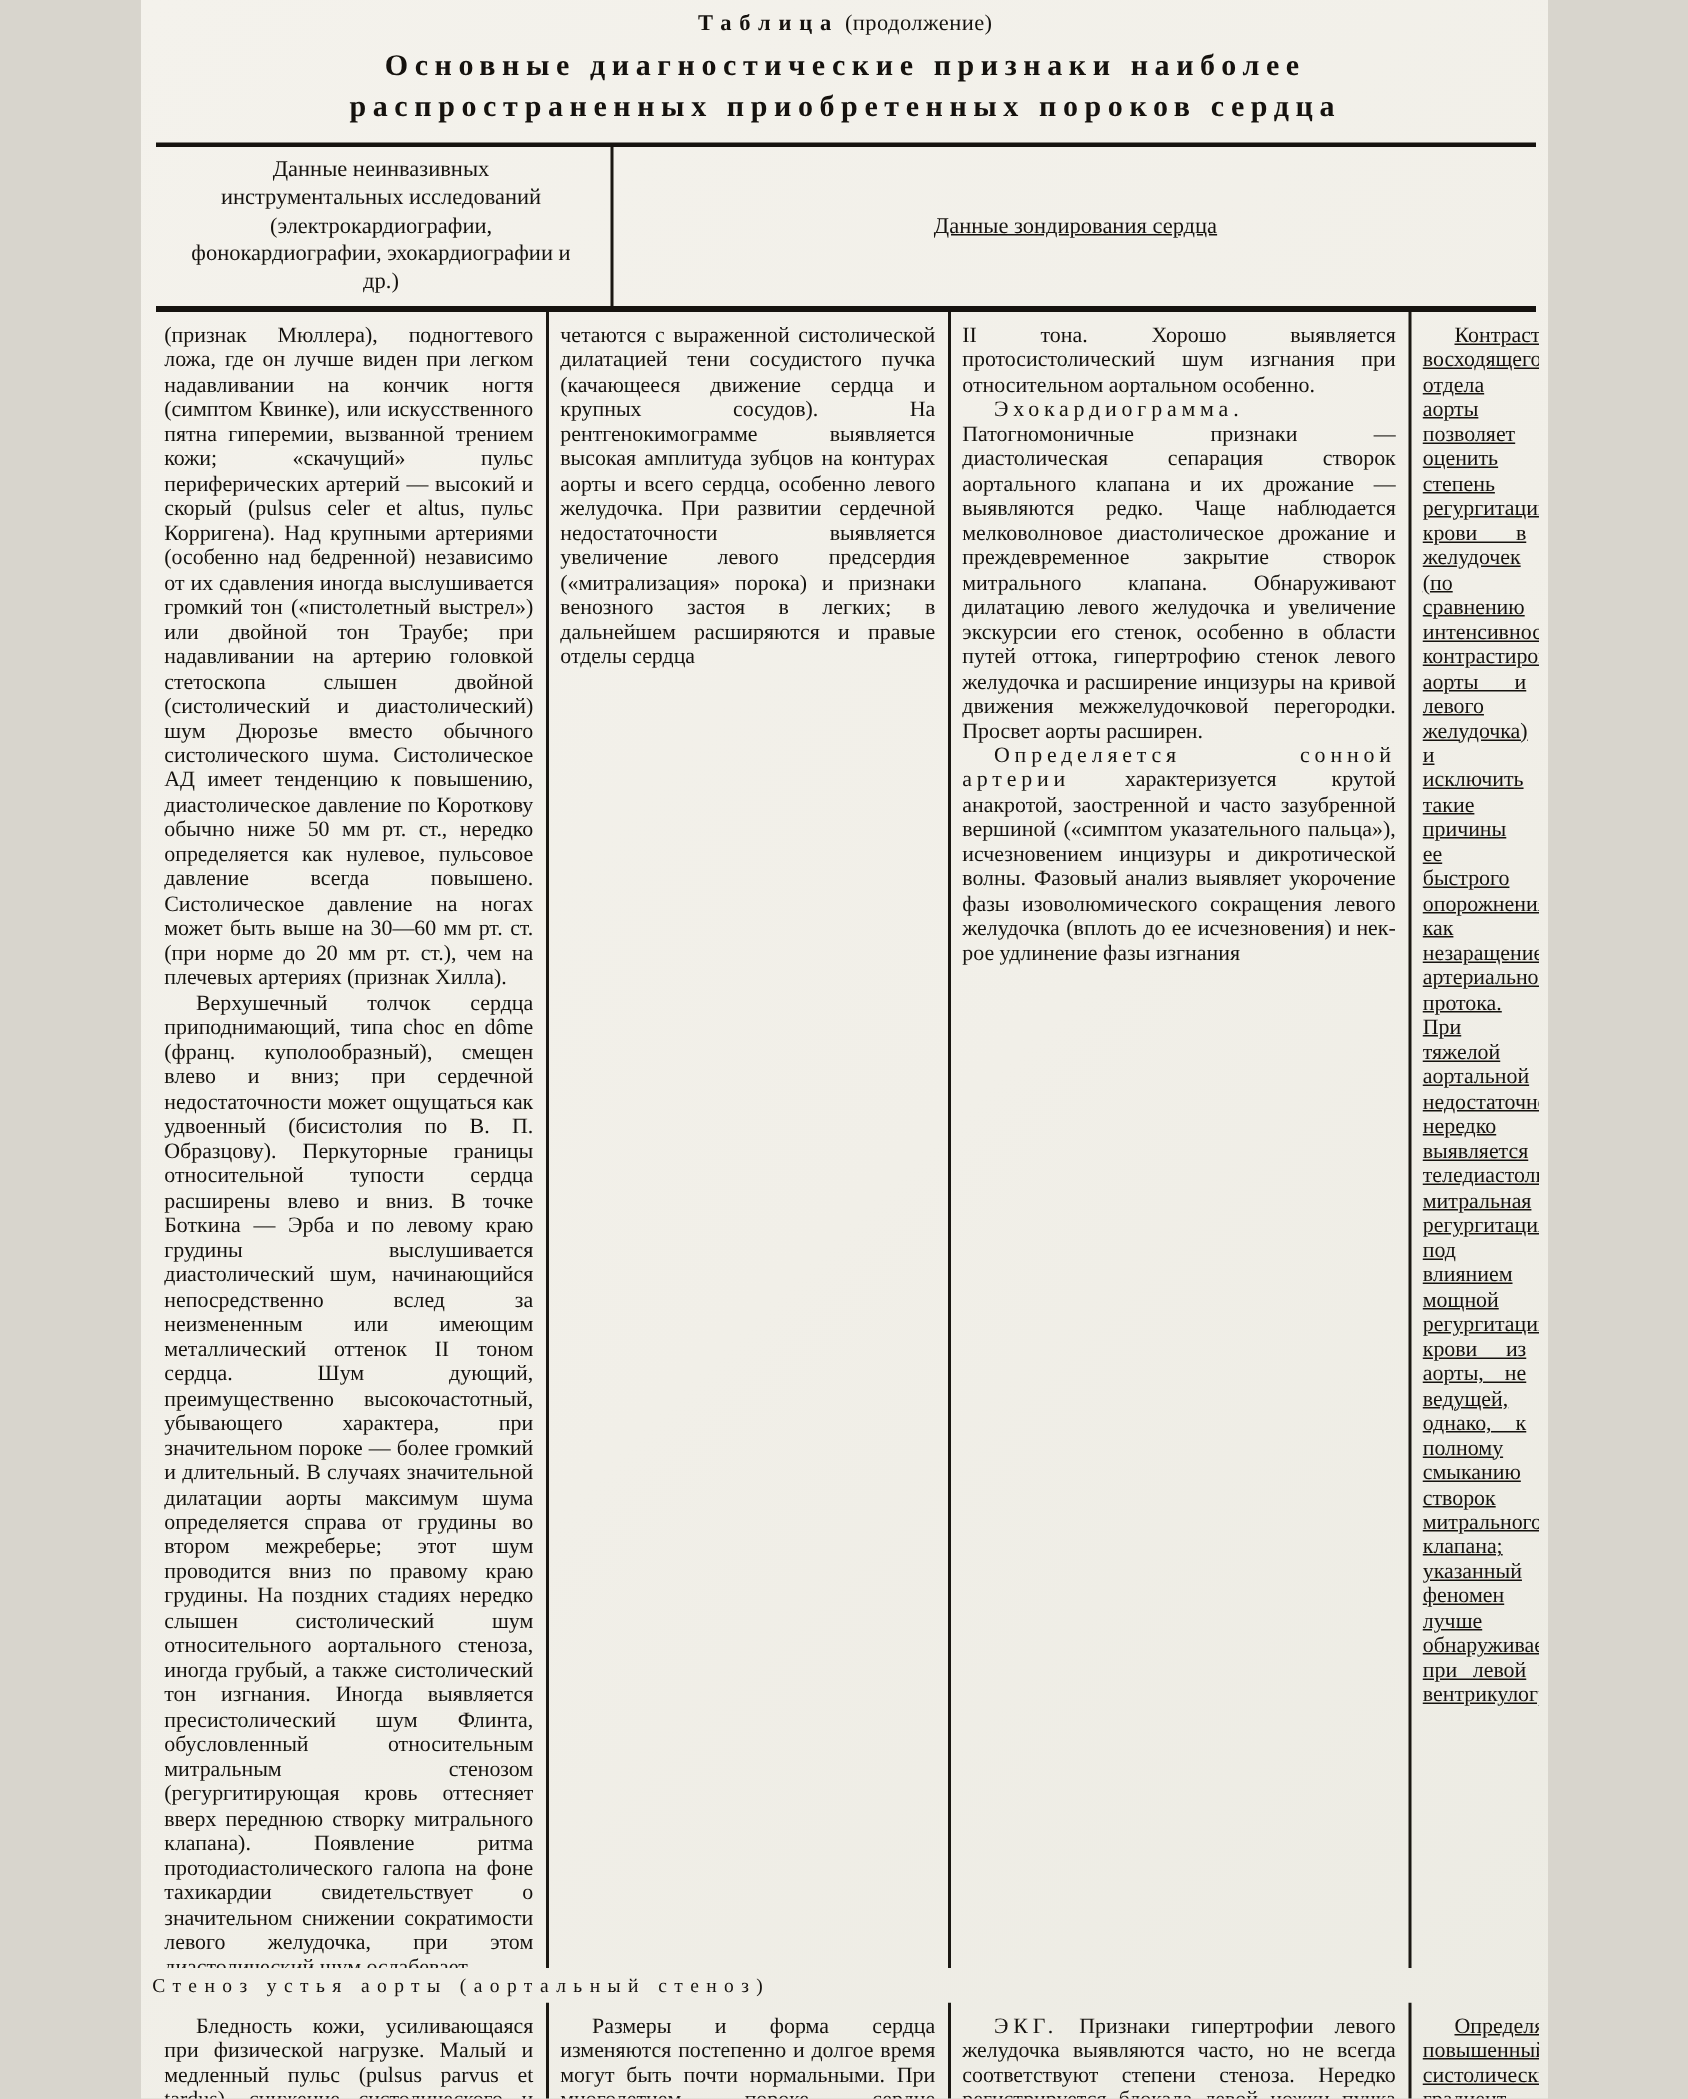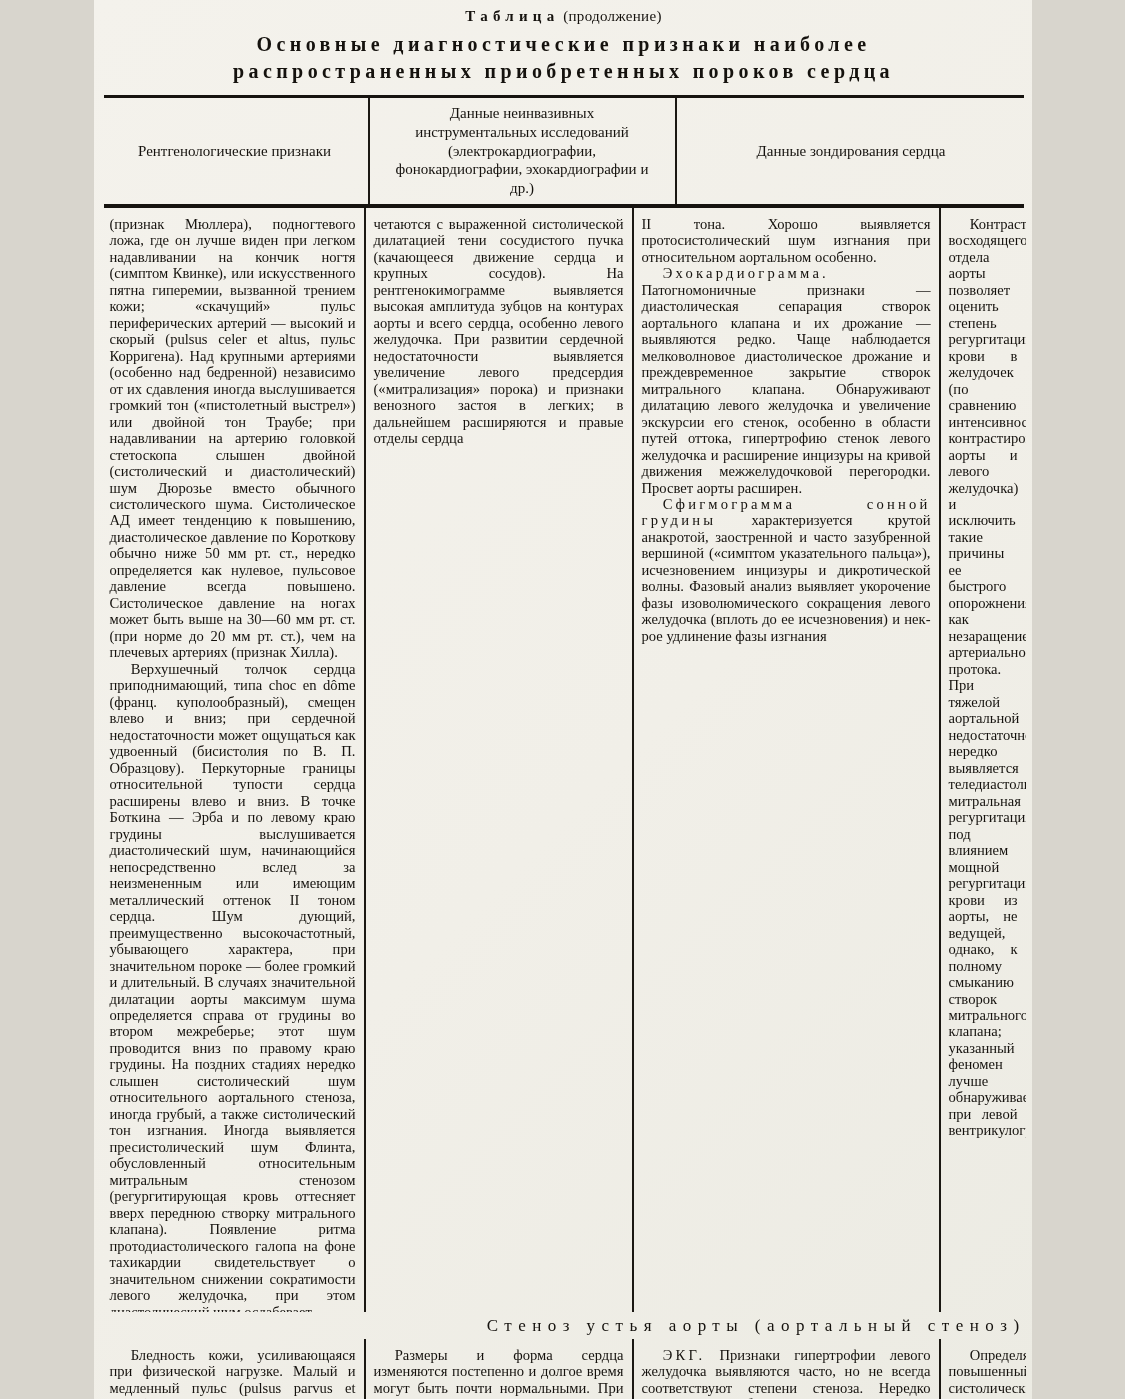--- a/index.html
+++ b/index.html
@@ -51,21 +51,21 @@
     text-align:center;
     font-size:15px;
     line-height:1.25;
     padding:6px 24px;
     box-sizing:border-box;
   }
   .hcell.b{border-right:2px solid #1b1813;}
   .w1{width:264px;}
   .w2{width:268px;}
   .w3{width:307px;}
-  .w4{width:272px;flex:1;}
+  .w4{width:272px;flex:1;text-decoration:underline;}
   
   .tbody{
     display:flex;
     align-items:stretch;
   }
   .sec1{height:1104px;overflow:hidden;}
   .sec2{height:120px;overflow:hidden;}
   .bcol{
     box-sizing:border-box;
     padding:8px 8px 0 8px;
@@ -73,42 +73,41 @@
     line-height:1.13;
     text-align:justify;
     overflow:hidden;
   }
   .bcol.b{border-right:2px solid #1b1813;}
   .para{margin:0;text-indent:1.45em;}
   .para.noindent{text-indent:0;}
   .razryadka{letter-spacing:0.22em;}
   
   .section-heading{
-    text-align:right;
-    font-size:17px;
+    text-align:left;
+    font-size:13px;
     letter-spacing:0.38em;
     padding:4px 0 3px 0;
   }
 </style>
 </head>
 <body>
 
 <div class="page">
 
   <div class="caption-line">
     <span class="tbl">Таблица</span>
     <span class="cont">(продолжение)</span>
   </div>
 
   <div class="main-title">Основные диагностические признаки наиболее распространенных приобретенных пороков сердца</div>
 
   <div class="rule-top"></div>
 
   <div class="thead">
-    <div class="hcell b w2">Рентгенологические признаки</div>
     <div class="hcell b w3">Данные неинвазивных инструментальных исследований (электрокардиографии, фонокардиографии, эхокардиографии и др.)</div>
     <div class="hcell w4">Данные зондирования сердца</div>
   </div>
 
   <div class="rule-heavy"></div>
 
   <div class="tbody sec1">
     <div class="bcol b w1">
       <p class="para noindent">(признак Мюллера), подногтевого ложа, где он лучше виден при легком надавливании на кончик ногтя (симптом Квинке), или искусственного пятна гиперемии, вызванной трением кожи; «скачущий» пульс периферических артерий — высокий и скорый (pulsus celer et altus, пульс Корригена). Над крупными артериями (особенно над бедренной) независимо от их сдавления иногда выслушивается громкий тон («пистолетный выстрел») или двойной тон Траубе; при надавливании на артерию головкой стетоскопа слышен двойной (систолический и диастолический) шум Дюрозье вместо обычного систолического шума. Систолическое АД имеет тенденцию к повышению, диастолическое давление по Короткову обычно ниже 50 мм рт. ст., нередко определяется как нулевое, пульсовое давление всегда повышено. Систолическое давление на ногах может быть выше на 30—60 мм рт. ст. (при норме до 20 мм рт. ст.), чем на плечевых артериях (признак Хилла).</p>
       <p class="para">Верхушечный толчок сердца приподнимающий, типа choc en dôme (франц. куполообразный), смещен влево и вниз; при сердечной недостаточности может ощущаться как удвоенный (бисистолия по В. П. Образцову). Перкуторные границы относительной тупости сердца расширены влево и вниз. В точке Боткина — Эрба и по левому краю грудины выслушивается диастолический шум, начинающийся непосредственно вслед за неизмененным или имеющим металлический оттенок II тоном сердца. Шум дующий, преимущественно высокочастотный, убывающего характера, при значительном пороке — более громкий и длительный. В случаях значительной дилатации аорты максимум шума определяется справа от грудины во втором межреберье; этот шум проводится вниз по правому краю грудины. На поздних стадиях нередко слышен систолический шум относительного аортального стеноза, иногда грубый, а также систолический тон изгнания. Иногда выявляется пресистолический шум Флинта, обусловленный относительным митральным стенозом (регургитирующая кровь оттесняет вверх переднюю створку митрального клапана). Появление ритма протодиастолического галопа на фоне тахикардии свидетельствует о значительном снижении сократимости левого желудочка, при этом диастолический шум ослабевает</p>
@@ -116,21 +115,21 @@
     <div class="bcol b w2">
       <p class="para noindent">четаются с выраженной систолической дилатацией тени сосудистого пучка (качающееся движение сердца и крупных сосудов). На рентгенокимограмме выявляется высокая амплитуда зубцов на контурах аорты и всего сердца, особенно левого желудочка. При развитии сердечной недостаточности выявляется увеличение левого предсердия («митрализация» порока) и признаки венозного застоя в легких; в дальнейшем расширяются и правые отделы сердца</p>
     </div>
     <div class="bcol b w3">
       <p class="para noindent">II тона. Хорошо выявляется протосистолический шум изгнания при относительном аортальном особенно.</p>
       <p class="para">
         <span class="razryadka">Эхокардиограмма.</span>
         <span>Патогномоничные признаки — диастолическая сепарация створок аортального клапана и их дрожание — выявляются редко. Чаще наблюдается мелковолновое диастолическое дрожание и преждевременное закрытие створок митрального клапана. Обнаруживают дилатацию левого желудочка и увеличение экскурсии его стенок, особенно в области путей оттока, гипертрофию стенок левого желудочка и расширение инцизуры на кривой движения межжелудочковой перегородки. Просвет аорты расширен.</span>
       </p>
       <p class="para">
-        <span class="razryadka">Сфигмограмма сонной грудины</span>
+        <span class="razryadka">Определяется сонной артерии</span>
         <span>характеризуется крутой анакротой, заостренной и часто зазубренной вершиной («симптом указательного пальца»), исчезновением инцизуры и дикротической волны. Фазовый анализ выявляет укорочение фазы изоволюмического сокращения левого желудочка (вплоть до ее исчезновения) и нек-рое удлинение фазы изгнания</span>
       </p>
     </div>
     <div class="bcol w4">
       <p class="para">Контрастирование восходящего отдела аорты позволяет оценить степень регургитации крови в желудочек (по сравнению интенсивности контрастирования аорты и левого желудочка) и исключить такие причины ее быстрого опорожнения, как незаращение артериального протока. При тяжелой аортальной недостаточности нередко выявляется теледиастолическая митральная регургитация под влиянием мощной регургитации крови из аорты, не ведущей, однако, к полному смыканию створок митрального клапана; указанный феномен лучше обнаруживается при левой вентрикулографии</p>
     </div>
   </div>
 
   <div class="section-heading">Стеноз устья аорты (аортальный стеноз)</div>
 

